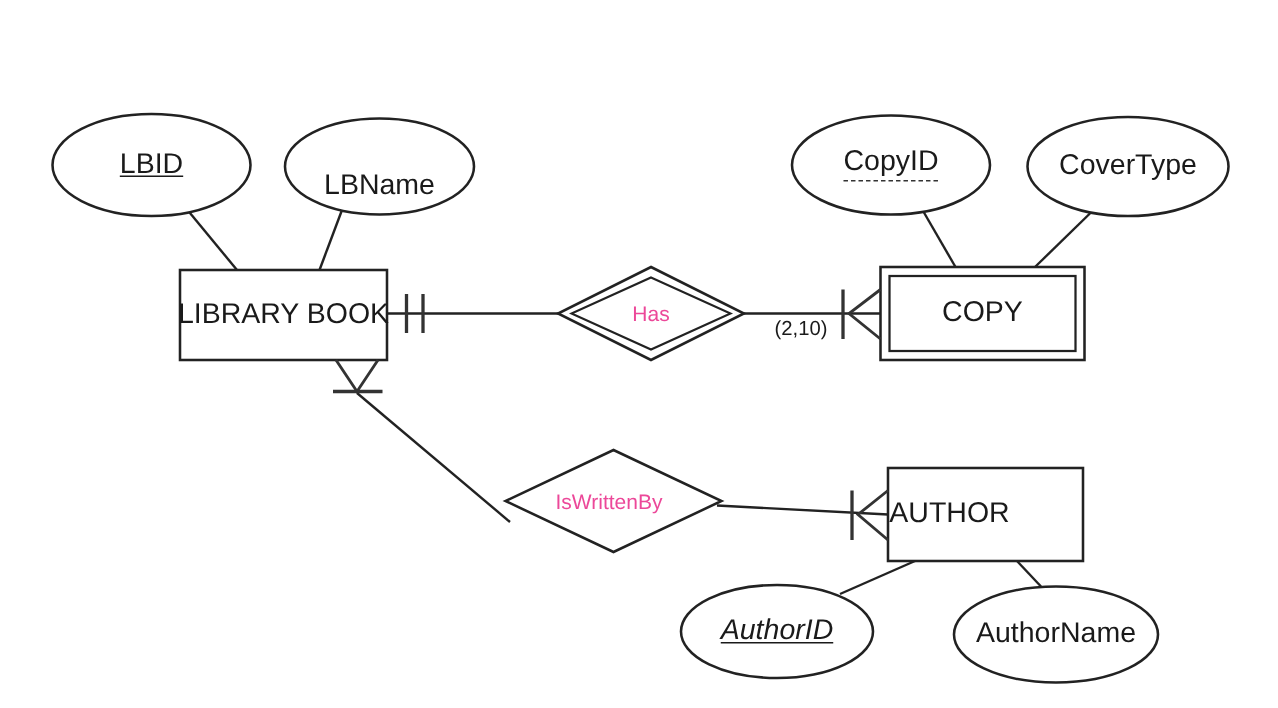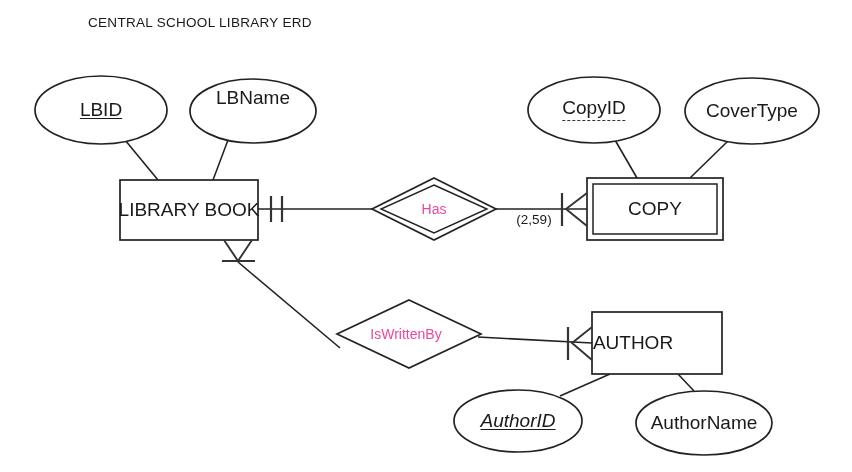--- a/index.html
+++ b/index.html
@@ -133,39 +133,38 @@
       <path d="M 587,193 L 566,209 L 587,226" stroke-width="1.9"></path>
 
       <path d="M 224,240 L 238,261 L 252,240" stroke-width="1.9"></path>
       <line x1="222" y1="261" x2="255" y2="261"></line>
 
       <line x1="568" y1="327" x2="568" y2="360"></line>
       <path d="M 592,327 L 572,343 L 592,360" stroke-width="1.9"></path>
     </g>
   </svg>
 
-  <div class="diagram-title">CENTRAL SCHOOL LIBRARY ERD</div>
 
   <div class="node-label pk" style="left:101px; top:110px;">LBID</div>
 
-  <div class="node-label" style="left:253px; top:98px;">LBName</div>
+  <div class="node-label" style="left:253px; top:124px;">LBName</div>
 
   <div class="node-label partial-key" style="left:594px; top:109px;">CopyID</div>
 
   <div class="node-label" style="left:752px; top:111px;">CoverType</div>
 
   <div class="node-label pk" style="left:518px; top:421px;font-style:italic;">AuthorID</div>
 
   <div class="node-label" style="left:704px; top:423px;">AuthorName</div>
 
   <div class="node-label" style="left:189px; top:210px;">LIBRARY BOOK</div>
 
   <div class="node-label" style="left:655px; top:209px;">COPY</div>
 
   <div class="node-label" style="left:633px; top:343px;">AUTHOR</div>
 
   <div class="rel-label" style="left:434px; top:209px;">Has</div>
 
   <div class="rel-label" style="left:406px; top:334px;">IsWrittenBy</div>
 
-  <div class="card-label" style="left:534px; top:219px;">(2,59)</div>
+  <div class="card-label" style="left:534px; top:219px;">(2,10)</div>
 
 </div>
 
 </body></html>

